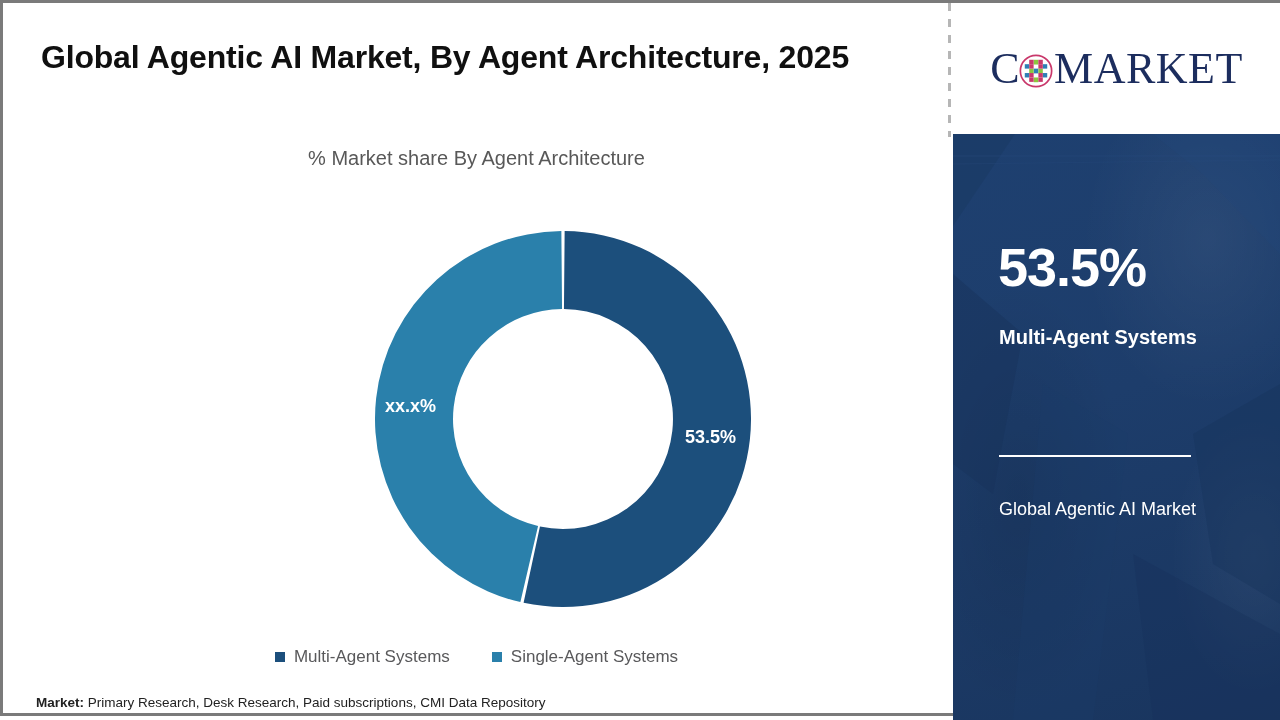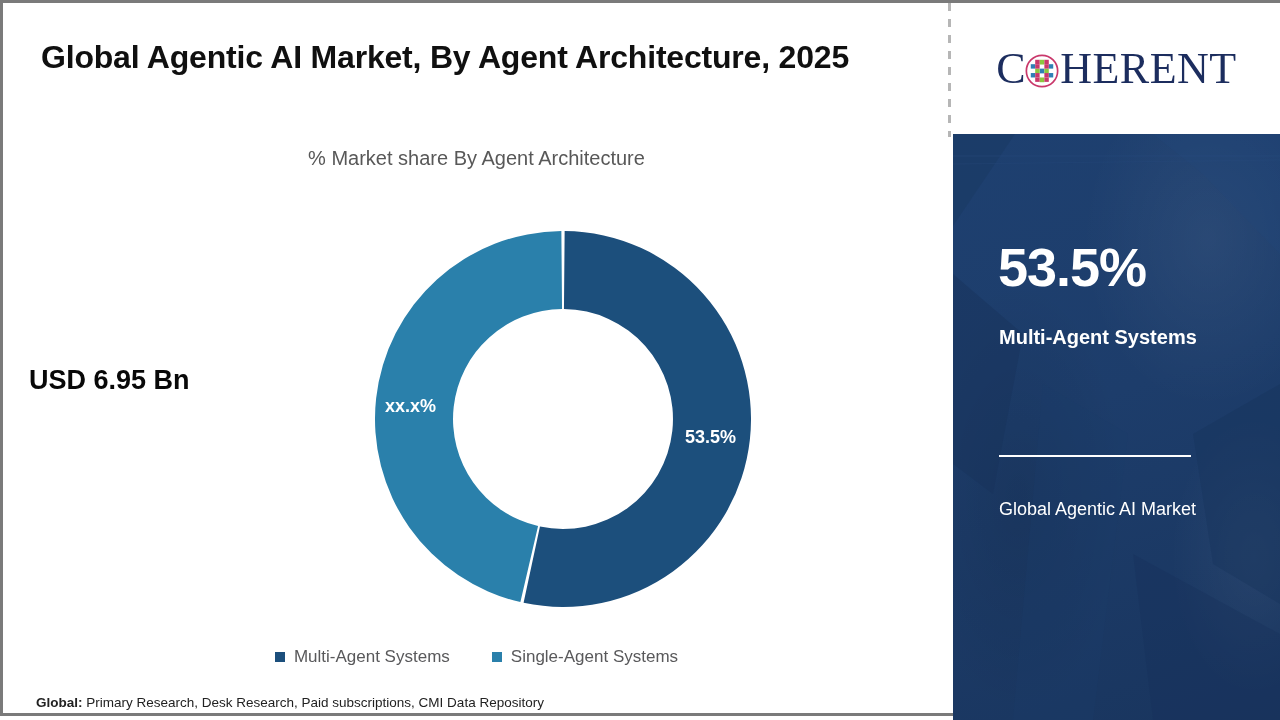--- a/index.html
+++ b/index.html
@@ -228,21 +228,20 @@
 
 <div id="infographic">
 
   <div class="left-pane">
 
     <div class="page-title">Global Agentic AI Market, By Agent Architecture, 2025</div>
 
     <div class="chart-subtitle">% Market share By Agent Architecture</div>
 
 
-    <div class="total-value">USD 6.95 Bn</div>
 
     <div class="donut-wrap">
       <svg width="376" height="376" viewBox="0 0 376 376">
         <g id="donut-slices">
             <path d="M 189.64058867369428 0.007158463935780901 A 188 188 0 1 1 148.5917101740814 371.82324851061793 L 164.9461504518376 295.53660037871146 A 109.97999999999999 109.97999999999999 0 1 0 188.95974437411115 78.02418770140245 Z" fill="#1c4f7c"></path>
             <path d="M 145.3895542018712 371.1074818484617 A 188 188 0 0 1 186.35941132630577 0.007158463935780901 L 187.04025562588888 78.02418770140245 A 109.97999999999999 109.97999999999999 0 0 0 163.07288920809464 295.11787688135007 Z" fill="#2a80ab"></path>
           </g>
       </svg>
 
       <span class="slice-label left">xx.x%</span>
@@ -255,21 +254,21 @@
         <span class="legend-swatch" style="background: rgb(28, 79, 124);"></span>
         <span class="legend-text">Multi-Agent Systems</span>
       </div>
       <div class="legend-item">
         <span class="legend-swatch" style="background: rgb(42, 128, 171);"></span>
         <span class="legend-text">Single-Agent Systems</span>
       </div>
     </div>
 
     <div class="source-line">
-      <b>Global:</b><span> Primary Research, Desk Research, Paid subscriptions, CMI Data Repository</span>
+      <b>Market:</b><span> Primary Research, Desk Research, Paid subscriptions, CMI Data Repository</span>
     </div>
 
   </div>
 
   <div class="dashed-divider"></div>
 
   <div class="logo-box">
     <div class="logo-row">
       <span class="logo-c">C</span>
       <span class="logo-globe">
@@ -293,21 +292,21 @@
             <rect x="57" y="17" width="13" height="13"></rect>
             <rect x="30" y="30" width="13" height="13"></rect>
             <rect x="57" y="30" width="13" height="13"></rect>
             <rect x="30" y="56" width="13" height="13"></rect>
             <rect x="57" y="56" width="13" height="13"></rect>
             <rect x="30" y="69" width="13" height="13"></rect>
             <rect x="57" y="69" width="13" height="13"></rect>
           </g>
         </svg>
       </span>
-      <span class="logo-rest">HERENT</span>
+      <span class="logo-rest">MARKET</span>
     </div>
   </div>
 
   <div class="stat-panel">
     <svg class="stat-texture" viewBox="0 0 327 586" preserveAspectRatio="none">
       <polygon points="0,0 62,0 0,92" fill="#1a3860" opacity="0.55"></polygon>
       <polygon points="200,0 327,0 327,120 250,40" fill="#22487a" opacity="0.35"></polygon>
       <polygon points="0,140 70,200 40,360 0,330" fill="#17315a" opacity="0.5"></polygon>
       <polygon points="240,300 327,250 327,470 260,430" fill="#17325a" opacity="0.45"></polygon>
       <polygon points="90,250 175,300 140,586 60,586" fill="#1b3c69" opacity="0.4"></polygon>

